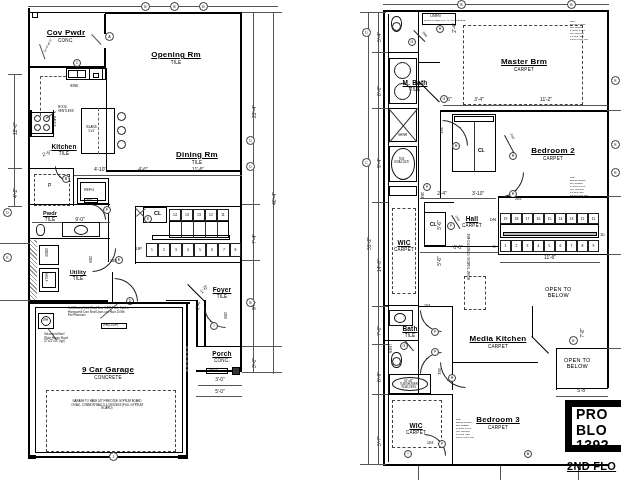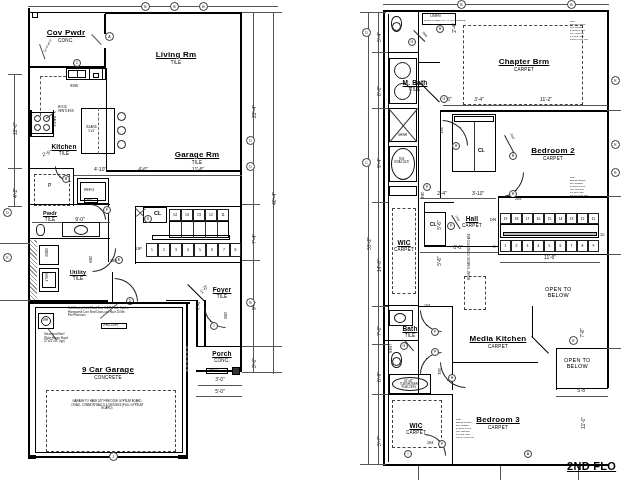--- a/index.html
+++ b/index.html
@@ -82,21 +82,21 @@
     <div class="tag" style="left:105px;top:32px;width:7px;height:7px;">A</div>
 
     <div class="room" style="left:66px;top:28px;">
       <span class="rn">Cov Pwdr</span>
       <span class="rf">CONC.</span>
     </div>
     <div class="tiny" style="left:41px;top:44px;transform:rotate(-62deg);">16'-0"x5'-0"</div>
     <div class="thinline" style="left:40px;top:44px;width:16px;height:.7px;transform:rotate(70deg);transform-origin:0 0;"></div>
 
     <div class="room" style="left:176px;top:50px;">
-      <span class="rn">Living Rm</span>
+      <span class="rn">Opening Rm</span>
       <span class="rf">TILE</span>
     </div>
 
     <div class="wall" style="left:30px;top:66px;width:76px;height:1.5px;"></div>
     <div class="rect" style="left:66px;top:68px;width:40px;height:12px;"></div>
     <div class="rect" style="left:68px;top:70px;width:18px;height:8px;"></div>
     <div class="wthin" style="left:77px;top:70px;width:.7px;height:8px;"></div>
     <div class="rect" style="left:89px;top:68px;width:14px;height:12px;"></div>
     <div class="rect" style="left:93px;top:73px;width:6px;height:5px;"></div>
     <div class="lbl tiny" style="left:70px;top:84px;font-size:3.6px;">SINK</div>
@@ -125,21 +125,21 @@
     <div class="oval" style="left:117px;top:126px;width:9px;height:9px;"></div>
     <div class="oval" style="left:117px;top:140px;width:9px;height:9px;"></div>
 
     <div class="room small" style="left:64px;top:143px;">
       <span class="rn">Kitchen</span>
       <span class="rf">TILE</span>
     </div>
     <div class="dim" style="left:42px;top:150px;transform:rotate(-20deg);">2'-5"</div>
 
     <div class="room" style="left:197px;top:150px;">
-      <span class="rn">Garage Rm</span>
+      <span class="rn">Dining Rm</span>
       <span class="rf">TILE</span>
     </div>
 
     <div class="wall" style="left:106px;top:170px;width:136px;height:1.5px;"></div>
     <div class="wall" style="left:106px;top:68px;width:1.2px;height:102px;"></div>
     <div class="wall" style="left:30px;top:168px;width:44px;height:1.3px;"></div>
     <div class="wall" style="left:73px;top:168px;width:1.3px;height:38px;"></div>
 
     <div class="dash" style="left:34px;top:174px;width:36px;height:32px;"></div>
     <div class="lbl" style="left:48px;top:183px;font-size:5px;">P</div>
@@ -372,21 +372,21 @@
 W/JACUZZI</div>
     <div class="rect" style="left:389px;top:186px;width:28px;height:10px;"></div>
 
     <div class="tag" style="left:423px;top:183px;width:6px;height:6px;">F</div>
     <div class="tiny" style="left:423px;top:192px;transform:rotate(90deg);transform-origin:0 0;font-size:2.8px;">2468</div>
 
     <div class="wall" style="left:440px;top:110px;width:168px;height:1.5px;"></div>
     <div class="thinline" style="left:420px;top:82px;width:28px;height:1.3px;background:#000;transform:rotate(45deg);transform-origin:0 0;"></div>
     <div class="dash" style="left:463px;top:25px;width:120px;height:80px;"></div>
     <div class="room" style="left:524px;top:57px;">
-      <span class="rn">Chapter Brm</span>
+      <span class="rn">Master Brm</span>
       <span class="rf">CARPET</span>
     </div>
     <div class="tinyc" style="left:570px;top:20px;width:34px;font-size:2.3px;white-space:pre-line;">Note:
 Egress window
 See Chapter
 3, R310.1.1 for
 Min. Opening
 5.7 sq.ft. with
 min 24" clear opg</div>
 
@@ -611,15 +611,20 @@
     <div class="thinline" style="left:607px;top:110px;width:14px;height:.5px;"></div>
     <div class="thinline" style="left:607px;top:196px;width:14px;height:.5px;"></div>
     <div class="thinline" style="left:607px;top:254px;width:14px;height:.5px;"></div>
     <div class="thinline" style="left:607px;top:348px;width:14px;height:.5px;"></div>
 
     <div class="thinline" style="left:418px;top:466px;width:.5px;height:14px;"></div>
     <div class="thinline" style="left:500px;top:466px;width:.5px;height:14px;"></div>
     <div class="thinline" style="left:578px;top:466px;width:.5px;height:14px;"></div>
   </div>
 
+  <div id="titleblock" style="left:565px;top:400px;width:56px;height:52px;">
+    <div class="tl">PRO</div>
+    <div class="tl">BLO</div>
+    <div class="tl">1392</div>
+  </div>
   <div id="floorlabel" style="left:567px;top:460px;">2ND FLO</div>
 
 </div>
 
 </body></html>

